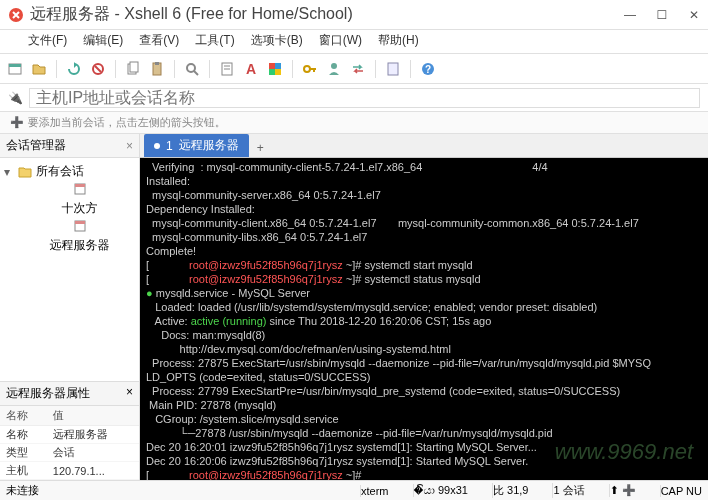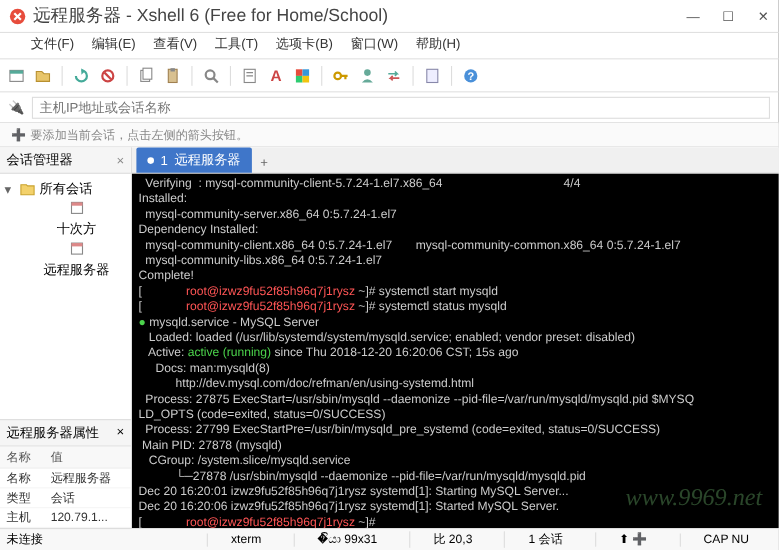--- a/index.html
+++ b/index.html
@@ -17,28 +17,28 @@
 .menubar span { padding: 2px 6px; color: #333; font-size: 12px; }
 
 
 .toolbar { height: 30px; display: flex; align-items: center; padding: 0 6px; gap: 6px; border-bottom: 1px solid #e0e0e0; }
 .toolbar .tbtn { width: 18px; height: 18px; display: flex; align-items: center; justify-content: center; }
 .toolbar .sep { width: 1px; height: 18px; background: #ddd; margin: 0 2px; }
 
 
 .addrbar { height: 28px; display: flex; align-items: center; padding: 0 8px; gap: 6px; border-bottom: 1px solid #e0e0e0; }
 .addrbar .plug { color: #888; }
-.addrbar input { flex: 1; border: 1px solid #ddd; height: 20px; padding: 0 6px; font-size: 12px; color: #a16207; }
+.addrbar input { flex: 1; border: 1px solid #ddd; height: 20px; padding: 0 6px; font-size: 16px; color: #a16207; }
 
 
 .hintbar { height: 22px; display: flex; align-items: center; padding: 0 10px; background: #fafafa; border-bottom: 1px solid #e0e0e0; color: #888; font-size: 11px; gap: 4px; }
 
 
 .main { display: flex; height: 346px; }
-.left { width: 120px; border-right: 1px solid #ddd; display: flex; flex-direction: column; }
+.left { width: 140px; border-right: 1px solid #ddd; display: flex; flex-direction: column; }
 .left .panel-title { padding: 3px 6px; background: #f5f5f5; border-bottom: 1px solid #ddd; font-size: 12px; display: flex; justify-content: space-between; align-items: center; }
 .left .panel-title .x { color: #888; font-size: 12px; }
 .left .tree { flex: 1; padding: 4px; font-size: 12px; overflow: hidden; }
 .left .tree-row { display: flex; align-items: center; padding: 1px 0; gap: 4px; }
 .left .tree-row.child { padding-left: 20px; flex-direction: column; }
 .left .tree-row .exp { width: 10px; color: #666; }
 .left .tree-row .ficon { width: 14px; height: 14px; }
 .left .props-title { padding: 3px 6px; background: #f5f5f5; border-top: 1px solid #ddd; border-bottom: 1px solid #ddd; font-size: 12px; display: flex; justify-content: space-between; margin-top: 24px; }
 .left .props { font-size: 11px; }
 .left .props table { width: 100%; border-collapse: collapse; }
@@ -48,26 +48,26 @@
 .right { flex: 1; display: flex; flex-direction: column; background: #fff; }
 .tabstrip { height: 24px; display: flex; align-items: flex-end; background: #f0f0f0; border-bottom: 1px solid #ccc; padding-left: 4px; }
 .tab { background: #3f76c9; color: #fff; padding: 3px 10px; font-size: 12px; border-radius: 2px 2px 0 0; display: flex; align-items: center; gap: 6px; }
 .tab .dot { width: 6px; height: 6px; background: #fff; border-radius: 50%; display: inline-block; }
 .tab-add { padding: 2px 8px; color: #666; }
 
 .terminal { flex: 1; background: #000000; color: #ccc; font-family: Consolas, "Courier New", monospace; font-size: 11px; line-height: 14px; padding: 2px 6px; white-space: pre; overflow: hidden; position: relative; }
 .terminal .g { color: #4cd44c; }
 .terminal .r { color: #ff5555; margin-left: 40px; }
 
-.watermark { position: absolute; right: 15px; bottom: 35px; color: rgba(120, 200, 120, 0.35); font-size: 22px; font-style: italic; font-family: Liberation Serif, serif; pointer-events: none; }
-
-
-.statusbar { height: 20px; border-top: 1px solid #ddd; display: flex; align-items: center; font-size: 11px; padding: 0 6px; gap: 8px; background: #f8f8f8; }
+.watermark { position: absolute; right: 15px; bottom: 35px; color: rgba(120, 200, 120, 0.35); font-size: 22px; font-style: italic; font-family: Liberation Sans, sans-serif; pointer-events: none; }
+
+
+.statusbar { height: 20px; border-top: 1px solid #ddd; display: flex; align-items: center; font-size: 11px; padding: 0 6px; gap: 24px; background: #f8f8f8; }
 .statusbar .spacer { flex: 1; }
-.statusbar .cell { padding: 0 21px; border-left: 1px solid #ddd; }
+.statusbar .cell { padding: 0 0; border-left: 1px solid #ddd; }
 </style>
 </head>
 <body>
 
 <div class="titlebar">
   <svg class="app-icon" viewBox="0 0 16 16">
       <circle cx="8" cy="8" r="7" fill="#e74c3c"></circle>
       <path d="M5 5 L11 11 M11 5 L5 11" stroke="#fff" stroke-width="2"></path>
     </svg>
   <span class="title">远程服务器 - Xshell 6 (Free for Home/School)</span>
@@ -265,17 +265,17 @@
   </div>
 </div>
 
 <div class="watermark">www.9969.net</div>
 
 <div class="statusbar">
   <span>未连接</span>
   <span class="spacer"></span>
   <span class="cell">xterm</span>
   <span class="cell">�ියා 99x31</span>
-  <span class="cell">比 20,3</span>
+  <span class="cell">比 31,9</span>
   <span class="cell">1 会话</span>
   <span class="cell">⬆ ➕</span>
   <span class="cell">CAP NU</span>
 </div>
 
 </body></html>

